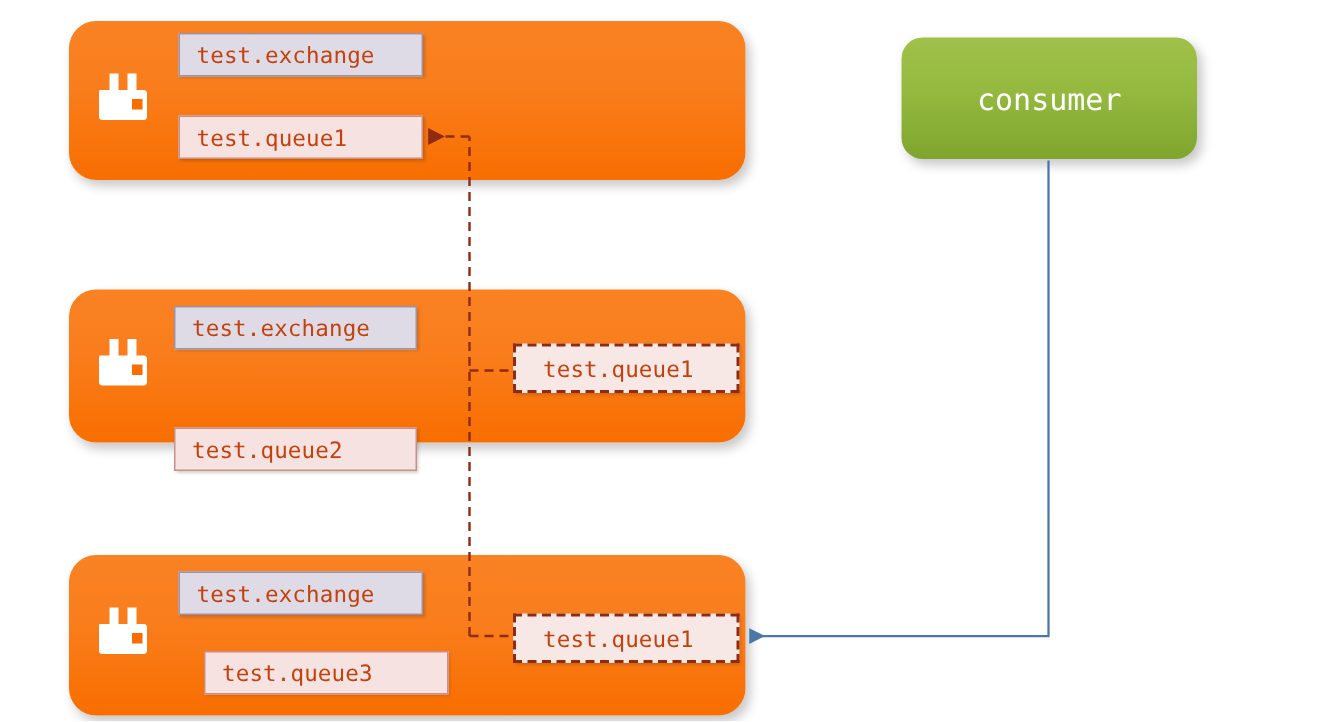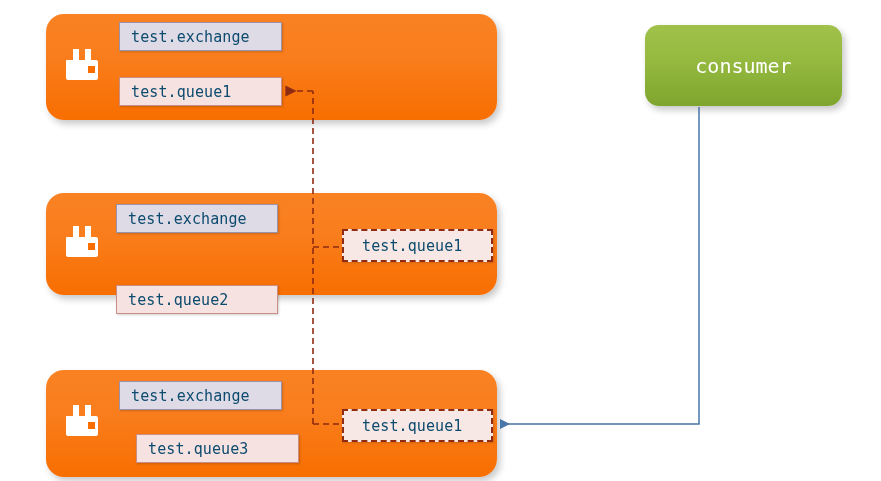--- a/index.html
+++ b/index.html
@@ -34,21 +34,21 @@
 
   
   .chip {
     position: absolute;
     box-sizing: border-box;
     display: flex;
     align-items: center;
     padding-left: 11px;
     font-size: 15px;
     letter-spacing: 0.1px;
-    color: #0c4a6e;
+    color: #c2410c;
     white-space: nowrap;
   }
   .chip-exchange {
     background: #dedbe6;
     border: 1px solid #9a93ad;
     box-shadow: 1px 1px 2px rgba(0,0,0,0.18);
   }
   .chip-queue {
     background: #f6e3e1;
     border: 1px solid #c98f86;
@@ -67,21 +67,20 @@
     border-radius: 14px;
     background: linear-gradient(180deg, #a0c14a 0%, #95b93f 45%, #7fa52e 100%);
     box-shadow: 3px 4px 7px rgba(0,0,0,0.22);
     display: flex;
     flex-direction: column;
     align-items: center;
     justify-content: center;
     color: #ffffff;
     font-size: 20px;
     line-height: 1.30;
-    margin-left: 44px;
   }
 
   
   #connectors {
     position: absolute;
     left: 0;
     top: 0;
     width: 881px;
     height: 481px;
     pointer-events: none;

